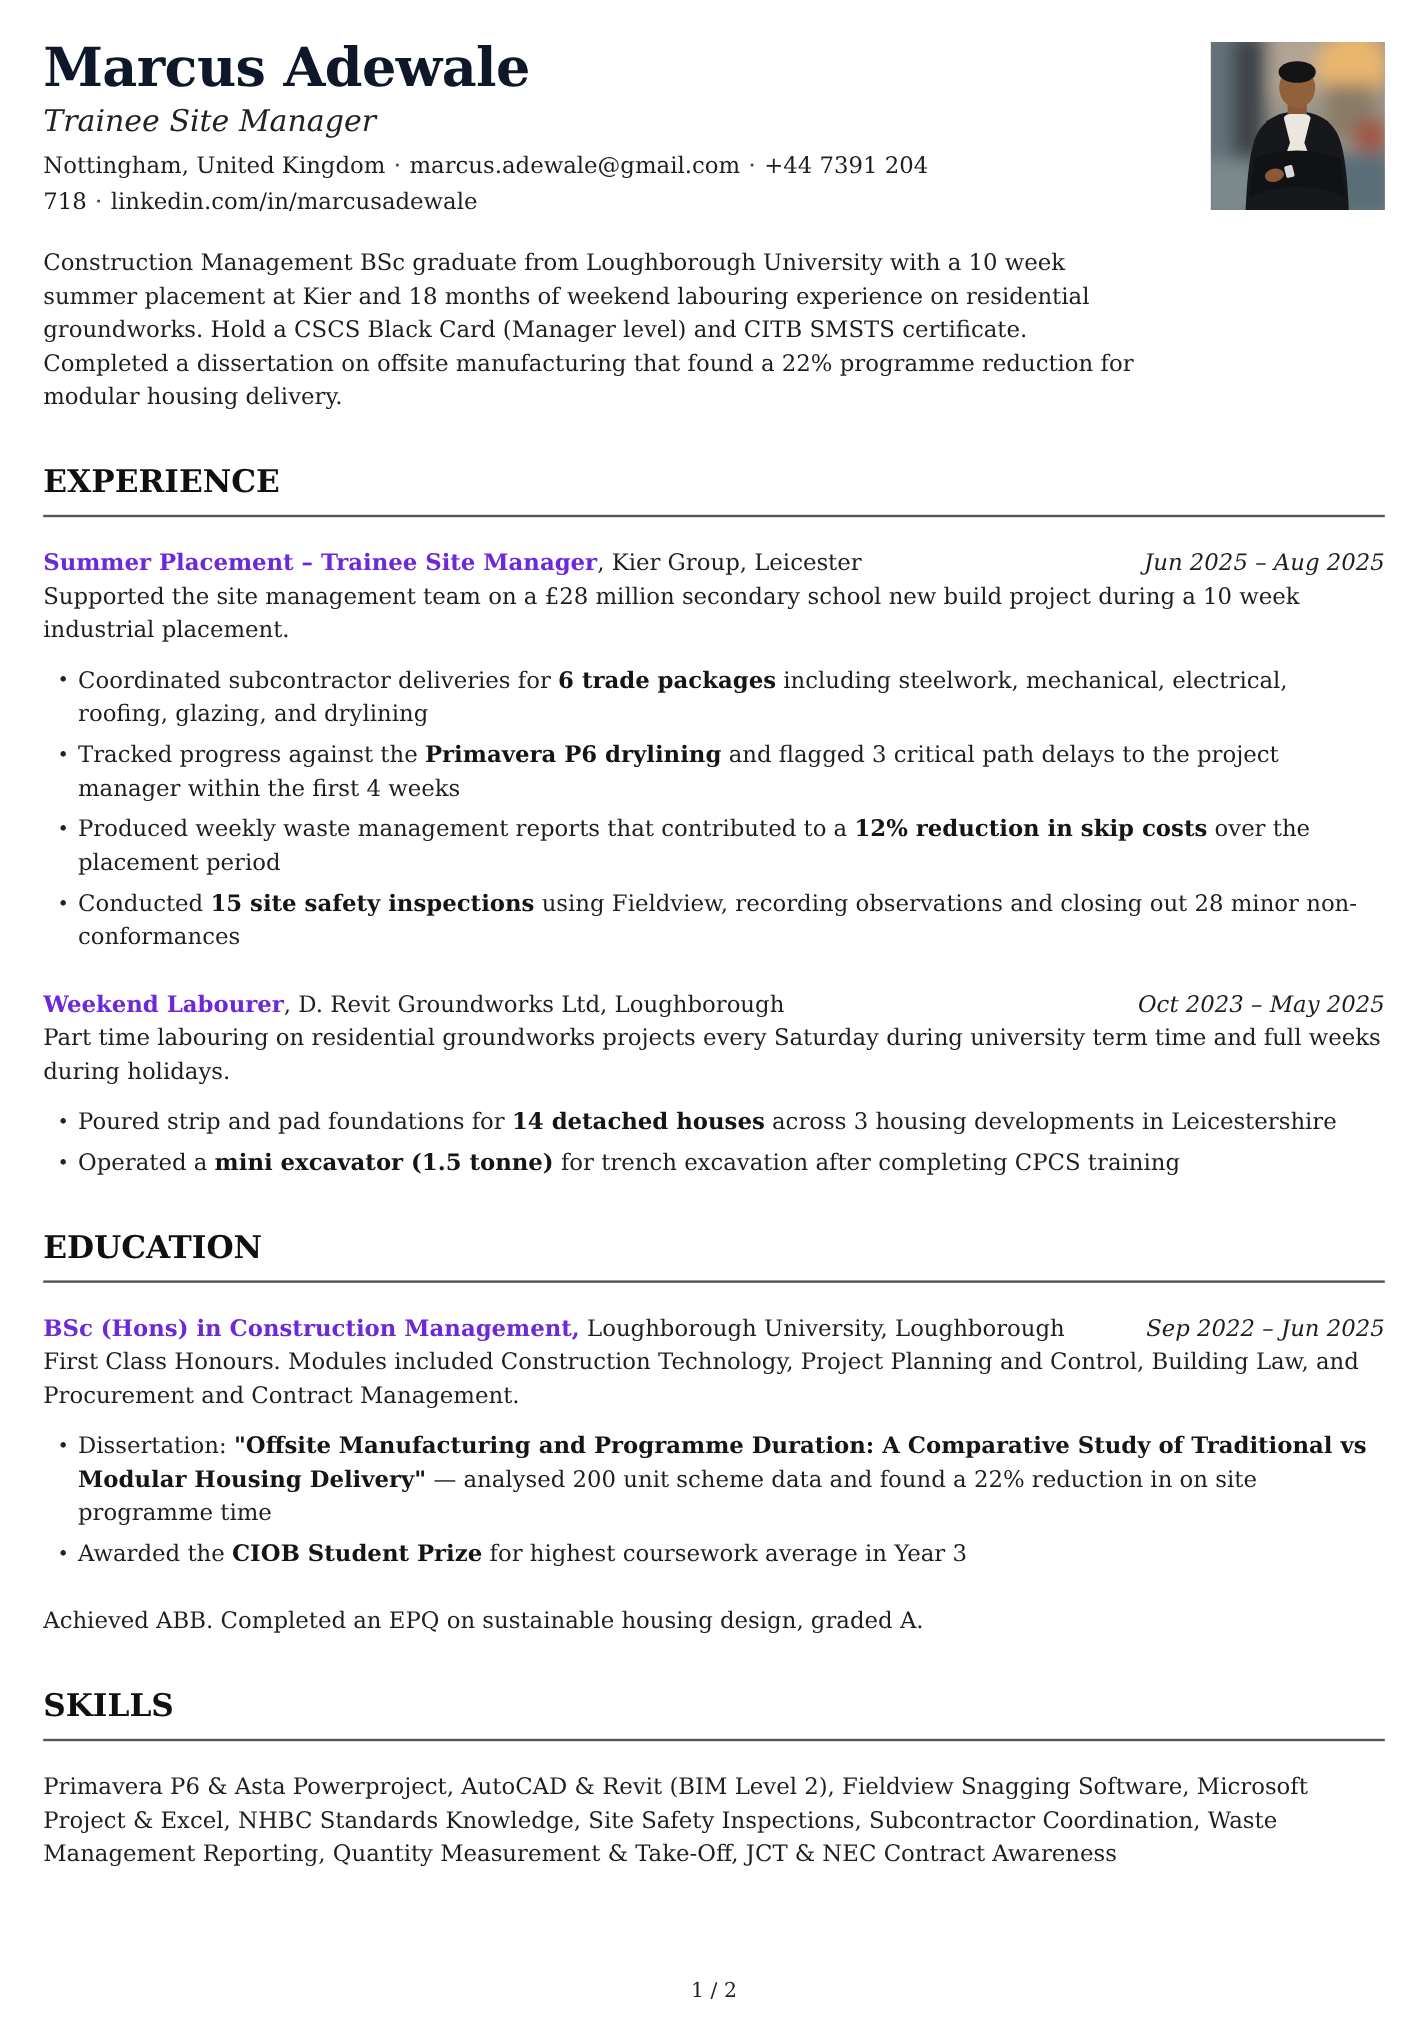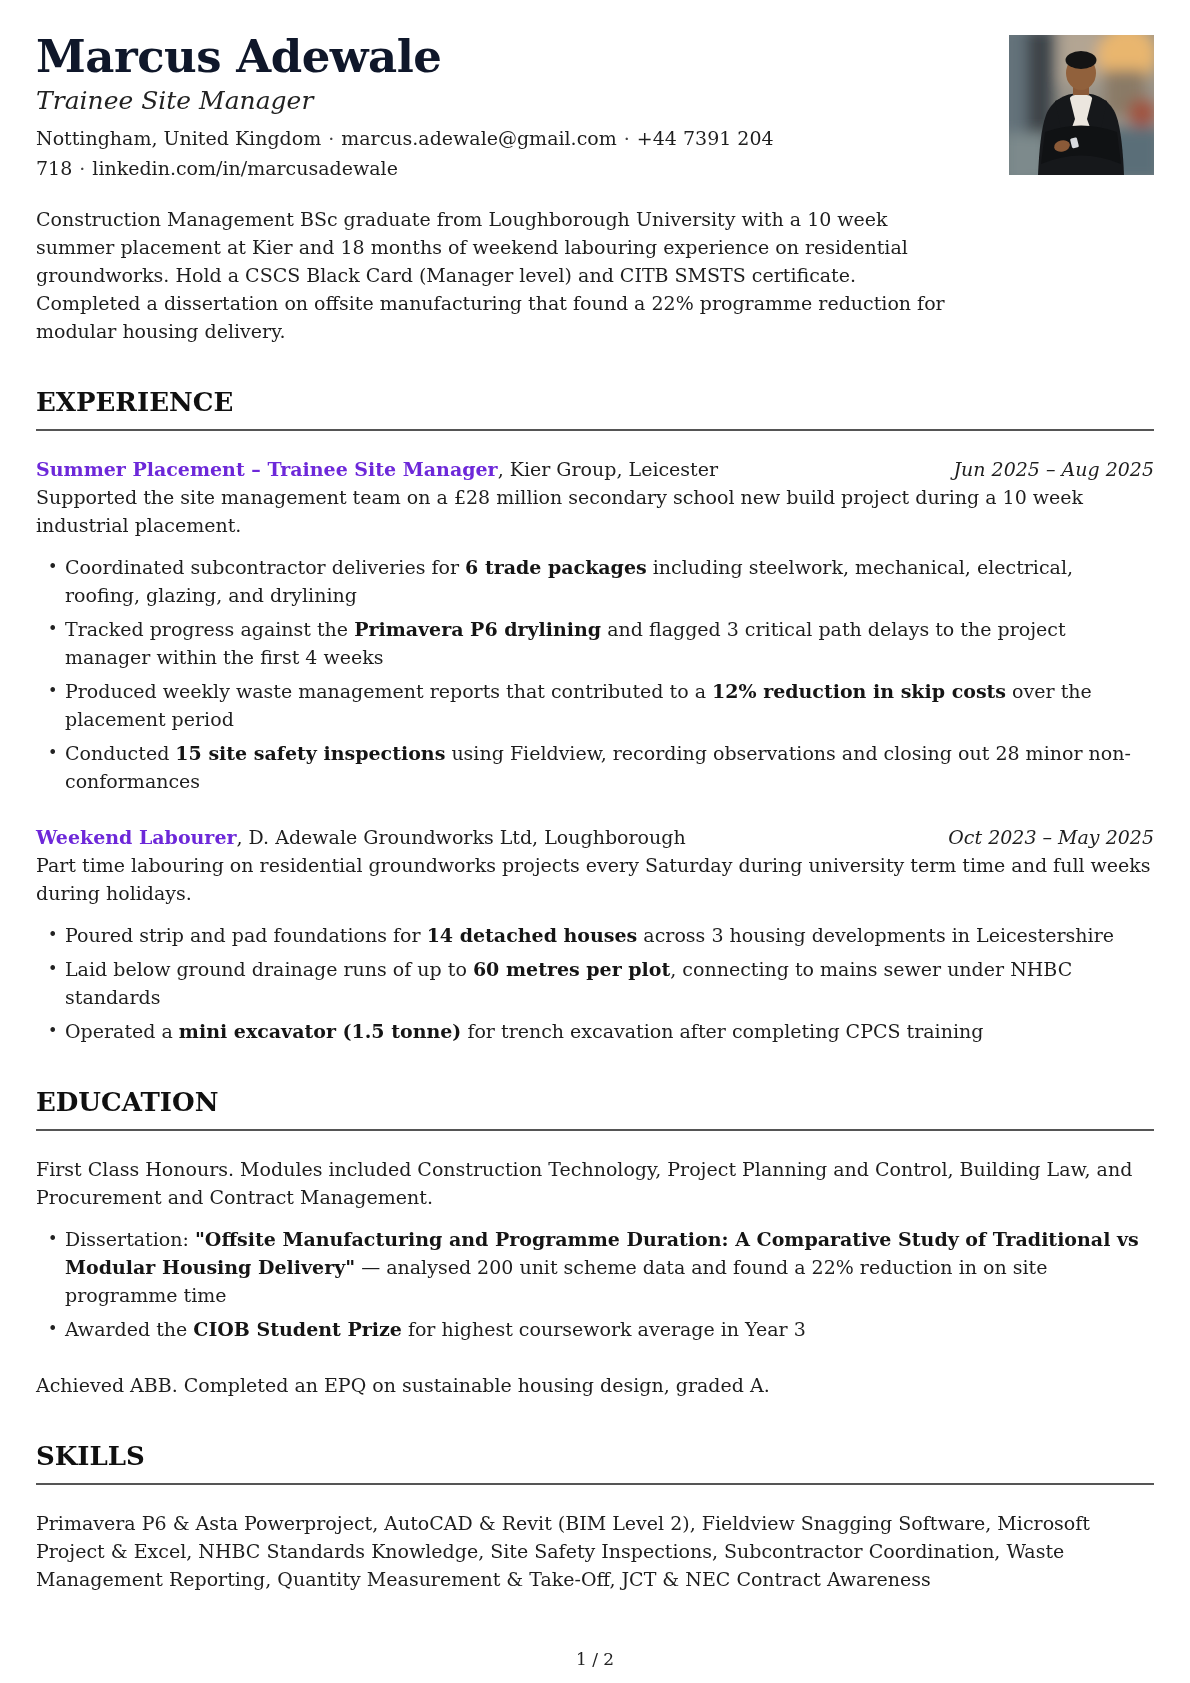--- a/index.html
+++ b/index.html
@@ -129,37 +129,40 @@
       <ul class="bullets">
         <li><span>Coordinated subcontractor deliveries for </span><span class="b700">6 trade packages</span><span> including steelwork, mechanical, electrical, roofing, glazing, and drylining</span></li>
         <li><span>Tracked progress against the </span><span class="b700">Primavera P6 drylining</span><span> and flagged 3 critical path delays to the project manager within the first 4 weeks</span></li>
         <li><span>Produced weekly waste management reports that contributed to a </span><span class="b700">12% reduction in skip costs</span><span> over the placement period</span></li>
         <li><span>Conducted </span><span class="b700">15 site safety inspections</span><span> using Fieldview, recording observations and closing out 28 minor non-conformances</span></li>
       </ul>
     </div>
 
     <div class="entry">
       <div class="entry-head">
-        <div class="entry-title"><span class="t-bold">Weekend Labourer</span><span>, D. Adewale Groundworks Ltd, Loughborough</span></div>
+        <div class="entry-title"><span class="t-bold">Weekend Labourer</span><span>, D. Revit Groundworks Ltd, Loughborough</span></div>
         <div class="entry-dates">Oct 2023 – May 2025</div>
       </div>
       <p class="entry-summary">Part time labouring on residential groundworks projects every Saturday during university term time and full weeks during holidays.</p>
       <ul class="bullets">
         <li><span>Poured strip and pad foundations for </span><span class="b700">14 detached houses</span><span> across 3 housing developments in Leicestershire</span></li>
-        <li><span>Laid below ground drainage runs of up to </span><span class="b700">60 metres per plot</span><span>, connecting to mains sewer under NHBC standards</span></li>
         <li><span>Operated a </span><span class="b700">mini excavator (1.5 tonne)</span><span> for trench excavation after completing CPCS training</span></li>
       </ul>
     </div>
   </div>
 
   <div class="section">
     <h2 class="section-h">EDUCATION</h2>
     <hr class="rule">
 
     <div class="entry">
+      <div class="entry-head">
+        <div class="entry-title"><span class="t-bold">BSc (Hons) in Construction Management,</span><span> Loughborough University, Loughborough</span></div>
+        <div class="entry-dates">Sep 2022 – Jun 2025</div>
+      </div>
       <p class="entry-summary">First Class Honours. Modules included Construction Technology, Project Planning and Control, Building Law, and Procurement and Contract Management.</p>
       <ul class="bullets">
         <li><span>Dissertation: </span><span class="b700">"Offsite Manufacturing and Programme Duration: A Comparative Study of Traditional vs Modular Housing Delivery"</span><span> — analysed 200 unit scheme data and found a 22% reduction in on site programme time</span></li>
         <li><span>Awarded the </span><span class="b700">CIOB Student Prize</span><span> for highest coursework average in Year 3</span></li>
       </ul>
     </div>
 
     <div class="entry">
       <p class="entry-summary">Achieved ABB. Completed an EPQ on sustainable housing design, graded A.</p>
     </div>

